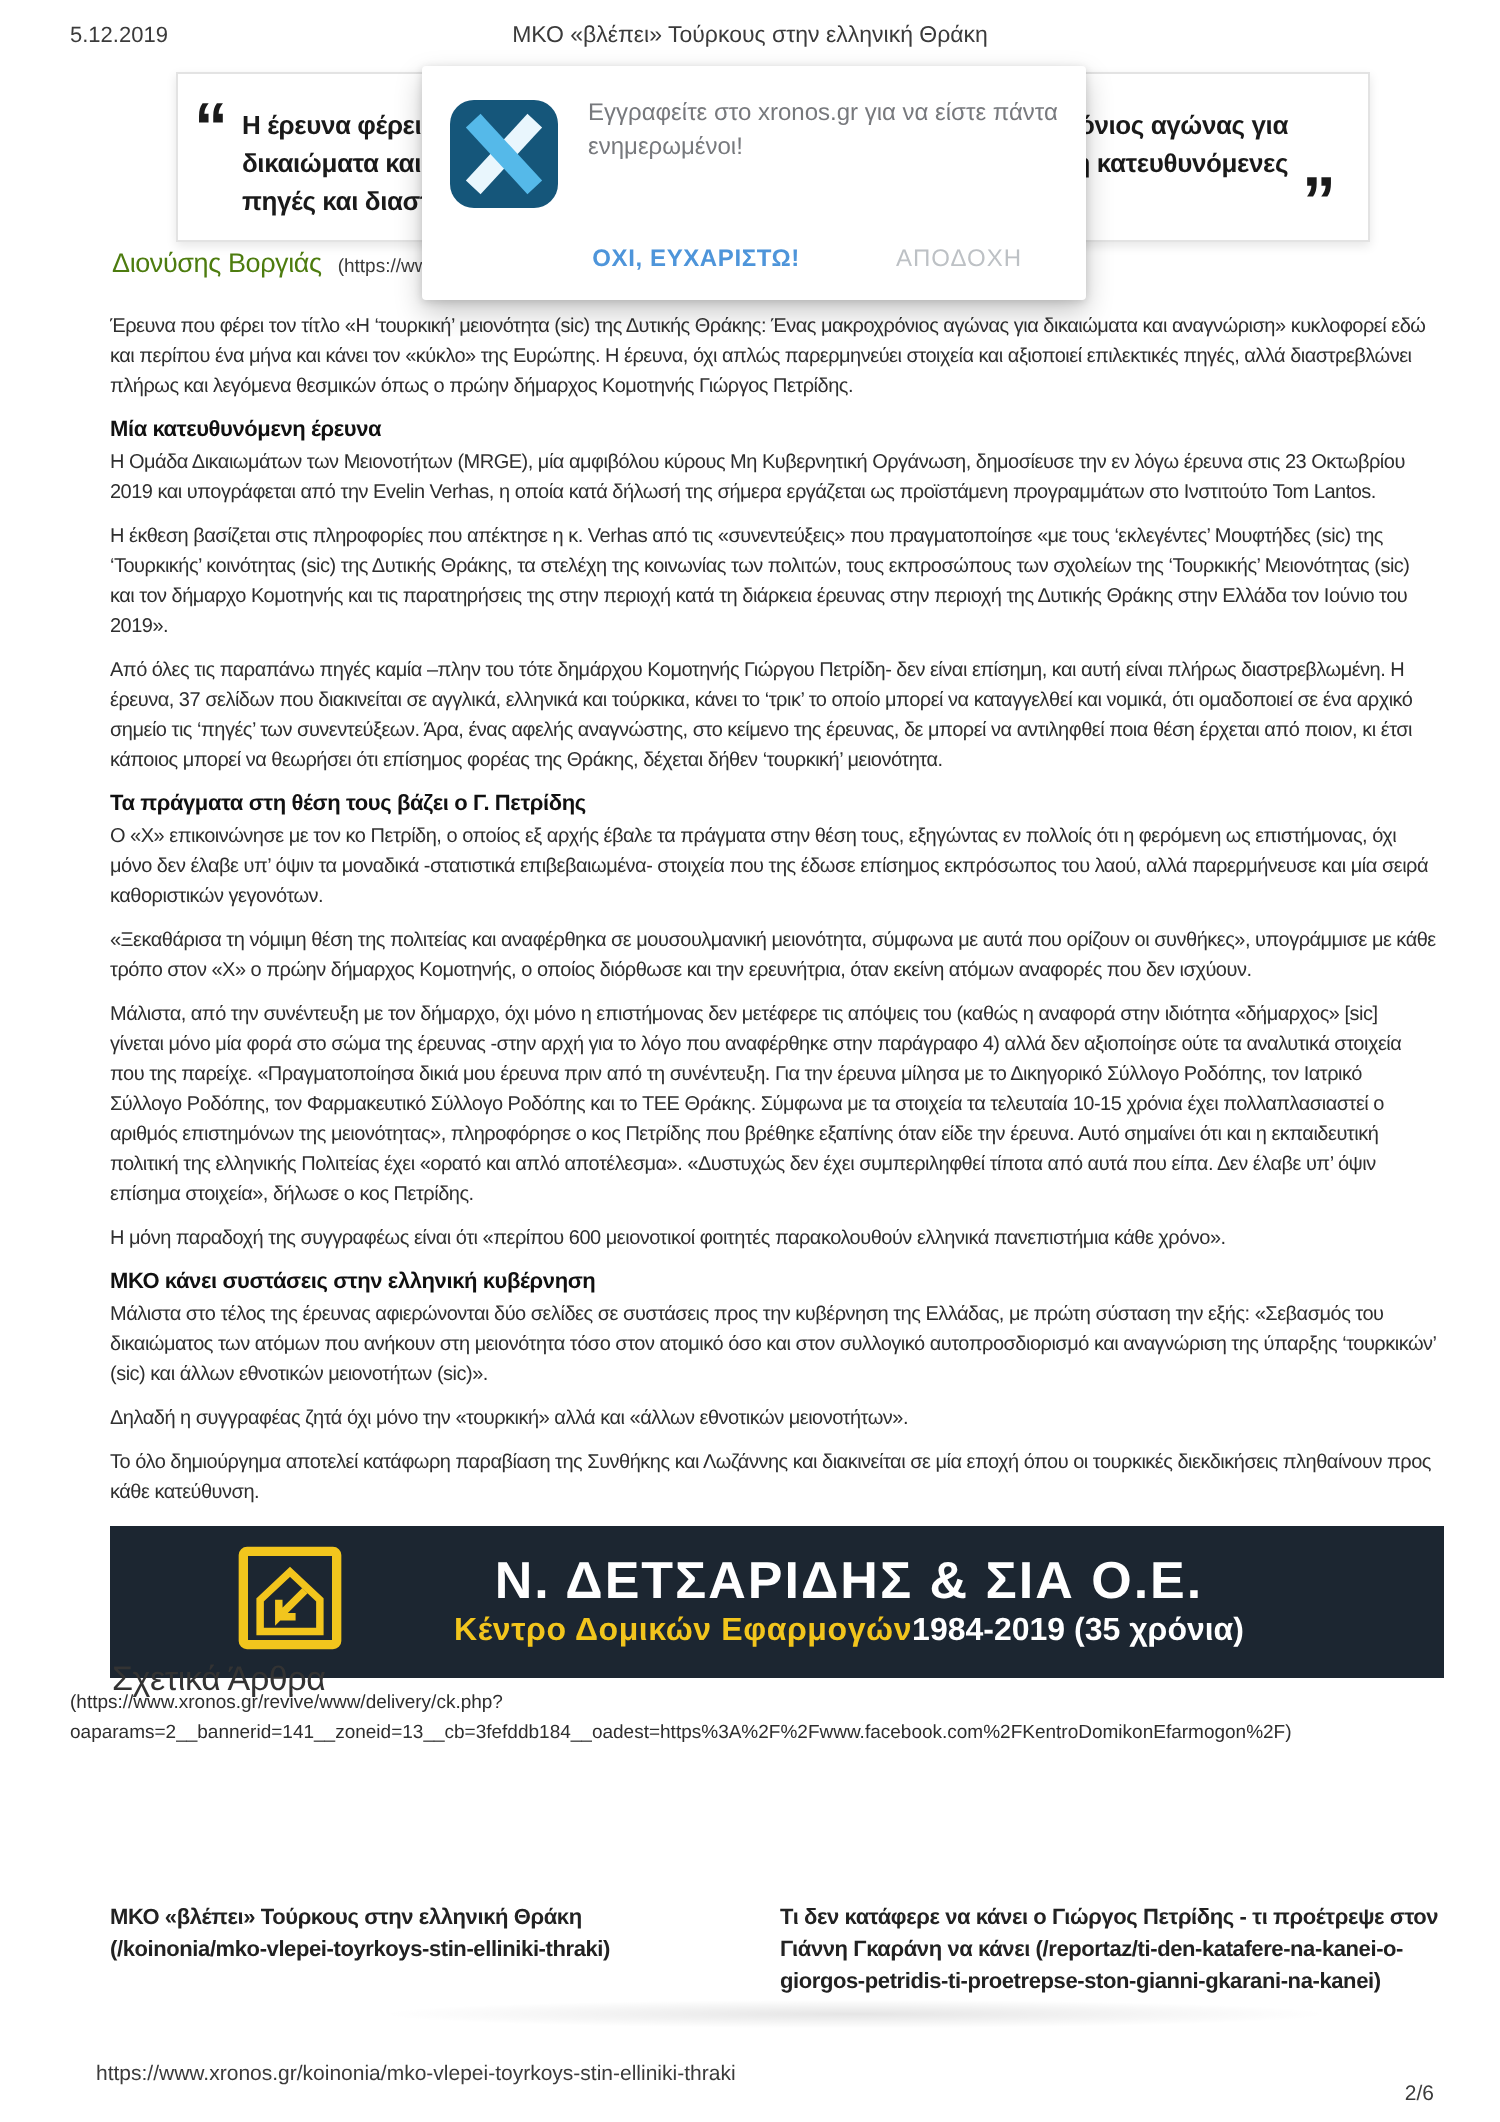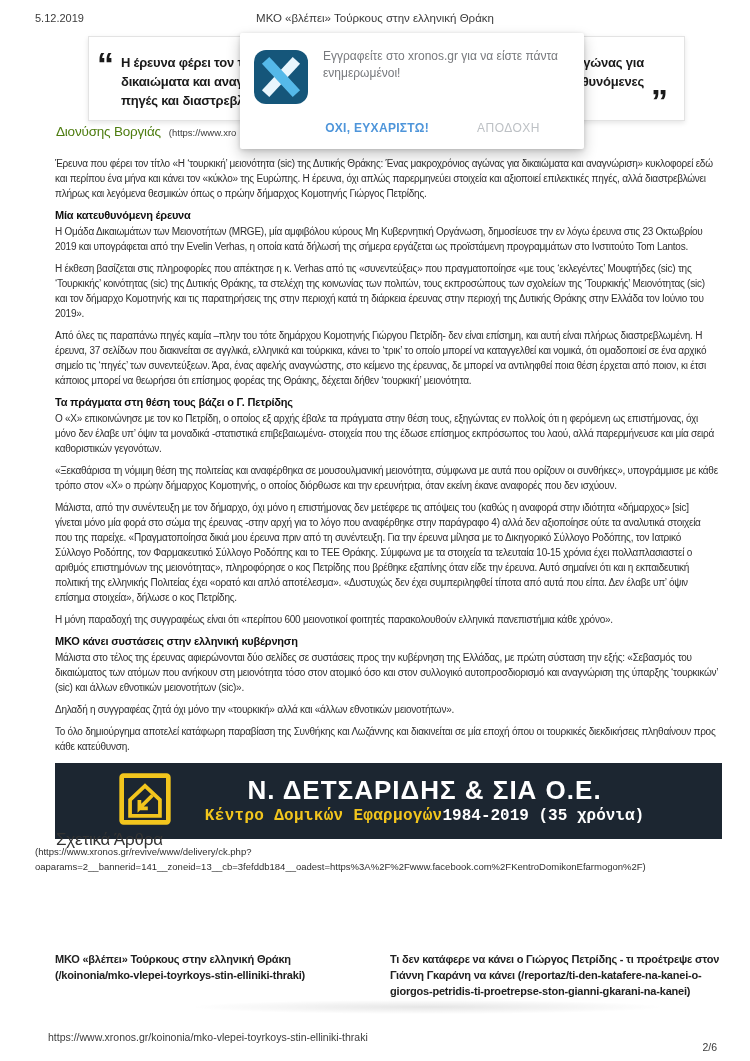--- a/index.html
+++ b/index.html
@@ -19,41 +19,41 @@
   .quote-lines{position:absolute;left:32px;right:40px;top:16px;}
   .quote-line{display:flex;justify-content:space-between;font-weight:700;font-size:13px;
               line-height:19px;color:#1a1a1a;letter-spacing:-0.2px;}
 
   
   .author-row{position:absolute;left:56px;top:124px;display:flex;align-items:baseline;}
   .author-name{font-size:13.5px;color:#4d7c0f;letter-spacing:-0.2px;}
   .author-link{font-size:9.5px;color:#3c3c3c;margin-left:8px;}
 
   
-  .dialog{position:absolute;left:240px;top:33px;width:304px;background:#fff;border-radius:2px;
-          box-shadow:0 6px 14px rgba(0,0,0,.22),0 1px 4px rgba(0,0,0,.14);padding:15px 26px 13px 14px;z-index:5;}
+  .dialog{position:absolute;left:211px;top:33px;width:304px;background:#fff;border-radius:2px;
+          box-shadow:0 6px 14px rgba(0,0,0,.22),0 1px 4px rgba(0,0,0,.14);padding:15px 14px 13px 14px;z-index:5;}
   .dialog-main{display:flex;align-items:flex-start;}
   .dialog-logo{flex:0 0 auto;margin-top:2px;}
   .dialog-msg{margin-left:15px;font-size:12px;line-height:1.45;color:#77797d;}
   .dialog-buttons{display:flex;justify-content:flex-end;align-items:center;gap:36px;margin-top:12px;padding-right:12px;}
   .btn-decline{font-size:12px;font-weight:700;color:#4e95da;letter-spacing:.3px;cursor:pointer;background:none;border:none;}
   .btn-accept{font-size:12px;font-weight:400;color:#bdc1c5;letter-spacing:.5px;cursor:pointer;background:none;border:none;}
 
   
   .article{position:absolute;left:55px;top:156px;width:663px;max-height:600px;overflow:hidden;}
   .article p{margin:0 0 7px 0;font-size:10px;line-height:15px;letter-spacing:-0.25px;color:#2f2f2f;}
   .article h3{margin:7px 0 1px 0;font-size:11px;line-height:15px;letter-spacing:-0.2px;color:#111;font-weight:700;}
 
   
   .banner{position:absolute;left:55px;top:763px;width:667px;height:76px;background:#1c2631;
           display:flex;align-items:center;cursor:pointer;}
   .banner-logo{margin-left:62px;flex:0 0 auto;}
   .banner-text{flex:1;text-align:center;margin-right:46px;}
   .banner-company{color:#fff;font-weight:700;font-size:26px;letter-spacing:1px;line-height:1.05;}
-  .banner-sub{margin-top:2px;display:flex;justify-content:center;align-items:center;font-family:Liberation Mono, monospace;}
+  .banner-sub{margin-top:2px;display:flex;justify-content:center;align-items:center;}
   .banner-center{color:#f2c51d;font-size:16px;font-weight:600;letter-spacing:.3px;}
   .banner-years{color:#fff;font-size:16px;font-weight:600;}
 
   .banner-url{position:absolute;left:35px;top:845px;width:690px;font-size:9.5px;line-height:1.55;color:#2e2e2e;word-break:break-all;}
 
   
   .related-heading{position:absolute;left:56px;top:830px;font-size:17px;color:#333;letter-spacing:-0.2px;}
   .related{position:absolute;left:55px;top:951px;width:667px;display:flex;}
   .related-item{font-weight:700;font-size:11px;line-height:16px;color:#222;letter-spacing:-0.2px;cursor:pointer;}
   .related-item.first{width:275px;margin-right:60px;}
@@ -116,21 +116,21 @@
   </div>
 
   <div class="article">
     <p>Έρευνα που φέρει τον τίτλο «Η ‘τουρκική’ μειονότητα (sic) της Δυτικής Θράκης: Ένας μακροχρόνιος αγώνας για δικαιώματα και αναγνώριση» κυκλοφορεί εδώ και περίπου ένα μήνα και κάνει τον «κύκλο» της Ευρώπης. Η έρευνα, όχι απλώς παρερμηνεύει στοιχεία και αξιοποιεί επιλεκτικές πηγές, αλλά διαστρεβλώνει πλήρως και λεγόμενα θεσμικών όπως ο πρώην δήμαρχος Κομοτηνής Γιώργος Πετρίδης.</p>
     <h3>Μία κατευθυνόμενη έρευνα</h3>
     <p>Η Ομάδα Δικαιωμάτων των Μειονοτήτων (MRGE), μία αμφιβόλου κύρους Μη Κυβερνητική Οργάνωση, δημοσίευσε την εν λόγω έρευνα στις 23 Οκτωβρίου 2019 και υπογράφεται από την Evelin Verhas, η οποία κατά δήλωσή της σήμερα εργάζεται ως προϊστάμενη προγραμμάτων στο Ινστιτούτο Tom Lantos.</p>
     <p>Η έκθεση βασίζεται στις πληροφορίες που απέκτησε η κ. Verhas από τις «συνεντεύξεις» που πραγματοποίησε «με τους ‘εκλεγέντες’ Μουφτήδες (sic) της ‘Τουρκικής’ κοινότητας (sic) της Δυτικής Θράκης, τα στελέχη της κοινωνίας των πολιτών, τους εκπροσώπους των σχολείων της ‘Τουρκικής’ Μειονότητας (sic)  και τον δήμαρχο Κομοτηνής και τις παρατηρήσεις της στην περιοχή κατά τη διάρκεια έρευνας στην περιοχή της Δυτικής Θράκης στην Ελλάδα τον Ιούνιο του 2019».</p>
     <p>Από όλες τις παραπάνω πηγές καμία –πλην του τότε δημάρχου Κομοτηνής Γιώργου Πετρίδη- δεν είναι επίσημη, και αυτή είναι πλήρως διαστρεβλωμένη. Η έρευνα, 37 σελίδων που διακινείται σε αγγλικά, ελληνικά και τούρκικα, κάνει το ‘τρικ’ το οποίο μπορεί να καταγγελθεί και νομικά, ότι ομαδοποιεί σε ένα αρχικό σημείο τις ‘πηγές’ των συνεντεύξεων. Άρα, ένας αφελής αναγνώστης, στο κείμενο της έρευνας, δε μπορεί να αντιληφθεί ποια θέση έρχεται από ποιον, κι έτσι κάποιος μπορεί να θεωρήσει ότι επίσημος φορέας της Θράκης, δέχεται δήθεν ‘τουρκική’ μειονότητα.</p>
     <h3>Τα πράγματα στη θέση τους βάζει ο Γ. Πετρίδης</h3>
     <p>Ο «Χ» επικοινώνησε με τον κο Πετρίδη, ο οποίος εξ αρχής έβαλε τα πράγματα στην θέση τους, εξηγώντας εν πολλοίς ότι η φερόμενη ως επιστήμονας, όχι μόνο δεν έλαβε υπ’ όψιν τα μοναδικά -στατιστικά επιβεβαιωμένα- στοιχεία που της έδωσε επίσημος εκπρόσωπος του λαού, αλλά παρερμήνευσε και μία σειρά καθοριστικών γεγονότων.</p>
-    <p>«Ξεκαθάρισα τη νόμιμη θέση της πολιτείας και αναφέρθηκα σε μουσουλμανική μειονότητα, σύμφωνα με αυτά που ορίζουν οι συνθήκες», υπογράμμισε με κάθε τρόπο στον «Χ» ο πρώην δήμαρχος Κομοτηνής, ο οποίος διόρθωσε και την ερευνήτρια, όταν εκείνη έκανε αναφορές που δεν ισχύουν.</p>
+    <p>«Ξεκαθάρισα τη νόμιμη θέση της πολιτείας και αναφέρθηκα σε μουσουλμανική μειονότητα, σύμφωνα με αυτά που ορίζουν οι συνθήκες», υπογράμμισε με κάθε τρόπο στον «Χ» ο πρώην δήμαρχος Κομοτηνής, ο οποίος διόρθωσε και την ερευνήτρια, όταν εκείνη ατόμων αναφορές που δεν ισχύουν.</p>
     <p>Μάλιστα, από την συνέντευξη με τον δήμαρχο, όχι μόνο η επιστήμονας δεν μετέφερε τις απόψεις του (καθώς η αναφορά στην ιδιότητα «δήμαρχος» [sic] γίνεται μόνο μία φορά στο σώμα της έρευνας -στην αρχή για το λόγο που αναφέρθηκε στην παράγραφο 4) αλλά δεν αξιοποίησε ούτε τα αναλυτικά στοιχεία που της παρείχε. «Πραγματοποίησα δικιά μου έρευνα πριν από τη συνέντευξη. Για την έρευνα μίλησα με το Δικηγορικό Σύλλογο Ροδόπης, τον Ιατρικό Σύλλογο Ροδόπης, τον Φαρμακευτικό Σύλλογο Ροδόπης και το ΤΕΕ Θράκης. Σύμφωνα με τα στοιχεία τα τελευταία 10-15 χρόνια έχει πολλαπλασιαστεί ο αριθμός επιστημόνων της μειονότητας», πληροφόρησε ο κος Πετρίδης που βρέθηκε εξαπίνης όταν είδε την έρευνα. Αυτό σημαίνει ότι και η εκπαιδευτική πολιτική της ελληνικής Πολιτείας έχει «ορατό και απλό αποτέλεσμα». «Δυστυχώς δεν έχει συμπεριληφθεί τίποτα από αυτά που είπα. Δεν έλαβε υπ’ όψιν επίσημα στοιχεία», δήλωσε ο κος Πετρίδης.</p>
     <p>Η μόνη παραδοχή της συγγραφέως είναι ότι «περίπου 600 μειονοτικοί φοιτητές παρακολουθούν ελληνικά πανεπιστήμια κάθε χρόνο».</p>
     <h3>ΜΚΟ κάνει συστάσεις στην ελληνική κυβέρνηση</h3>
     <p>Μάλιστα στο τέλος της έρευνας αφιερώνονται δύο σελίδες σε συστάσεις προς την κυβέρνηση της Ελλάδας, με πρώτη σύσταση την εξής: «Σεβασμός του δικαιώματος των ατόμων που ανήκουν στη μειονότητα τόσο στον ατομικό όσο και στον συλλογικό αυτοπροσδιορισμό και αναγνώριση της ύπαρξης ‘τουρκικών’ (sic) και άλλων εθνοτικών μειονοτήτων (sic)».</p>
     <p>Δηλαδή η συγγραφέας ζητά όχι μόνο την «τουρκική» αλλά και «άλλων εθνοτικών μειονοτήτων».</p>
     <p>Το όλο δημιούργημα αποτελεί κατάφωρη παραβίαση της Συνθήκης και Λωζάννης και διακινείται σε μία εποχή όπου οι τουρκικές διεκδικήσεις πληθαίνουν προς κάθε κατεύθυνση.</p>
 
   </div>
 
   <div class="banner">

